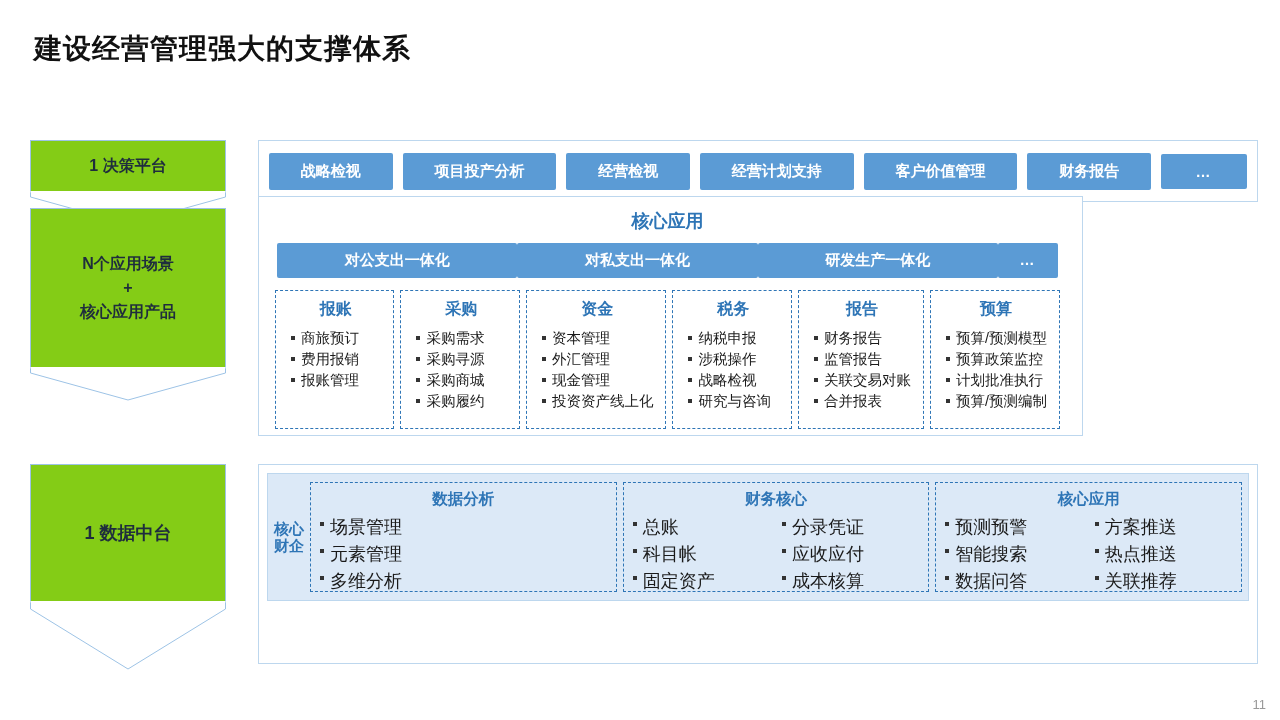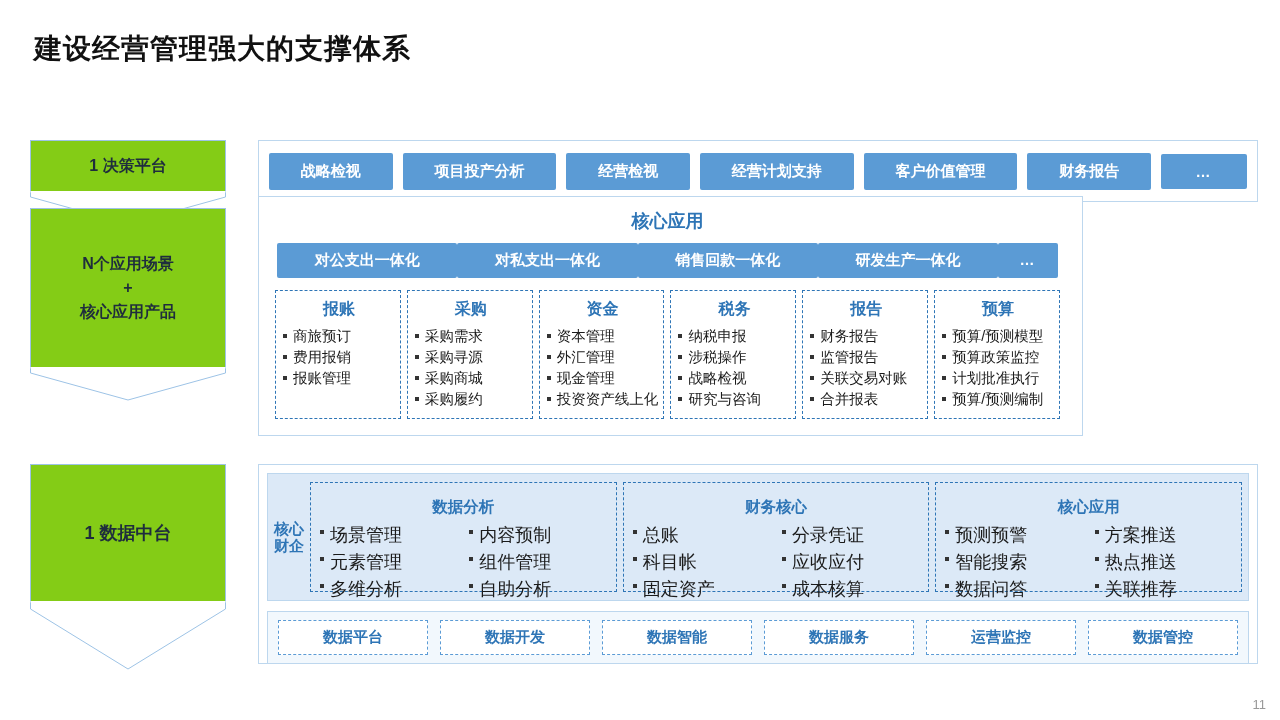--- a/index.html
+++ b/index.html
@@ -146,21 +146,21 @@
     min-height: 122px;
   }
   .module h4 {
     margin: 2px 0 6px 0;
     text-align: center;
     font-size: 16px;
     font-weight: bold;
     color: #2e75b6;
   }
   .module ul {
-    margin: 0;
+    margin: 8px;
     padding: 0;
     list-style: none;
   }
   .module li {
     font-size: 14.5px;
     line-height: 1.45;
     color: #1a1a1a;
     white-space: nowrap;
     position: relative;
     padding-left: 11px;
@@ -203,21 +203,21 @@
     color: #2e75b6;
     font-weight: bold;
     font-size: 15px;
     line-height: 1.15;
     text-align: center;
   }
   .dh-group {
     flex: 1 1 0;
     border: 1px dashed #2e75b6;
     box-sizing: border-box;
-    padding: 12px 8px 6px 8px;
+    padding: 4px 8px 6px 8px;
     display: flex;
     flex-direction: column;
   }
   .dh-group h4 {
     margin: 2px 0 4px 0;
     text-align: center;
     font-size: 15.5px;
     font-weight: bold;
     color: #2e75b6;
   }
@@ -318,21 +318,20 @@
   <div class="pill">财务报告</div>
   <div class="pill ellipsis">…</div>
 </div>
 
 <div class="panel" id="panel-core">
   <div class="core-title">核心应用</div>
 
   <div class="integration-row">
     <div class="pill">对公支出一体化</div>
     <div class="pill">对私支出一体化</div>
-    <div class="pill">销售回款一体化</div>
     <div class="pill">研发生产一体化</div>
     <div class="pill ellipsis">…</div>
   </div>
 
   <div class="module-row">
 
     <div class="module">
       <h4>报账</h4>
       <ul>
         <li>商旅预订</li>
@@ -399,25 +398,20 @@
   <div class="dh-top">
     <div class="dh-side">核心财企</div>
 
     <div class="dh-group">
       <h4>数据分析</h4>
       <div class="dh-cols">
         <ul>
           <li>场景管理</li>
           <li>元素管理</li>
           <li>多维分析</li>
-        </ul>
-        <ul>
-          <li>内容预制</li>
-          <li>组件管理</li>
-          <li>自助分析</li>
         </ul>
       </div>
     </div>
 
     <div class="dh-group">
       <h4>财务核心</h4>
       <div class="dh-cols">
         <ul>
           <li>总账</li>
           <li>科目帐</li>
@@ -441,23 +435,15 @@
         </ul>
         <ul>
           <li>方案推送</li>
           <li>热点推送</li>
           <li>关联推荐</li>
         </ul>
       </div>
     </div>
   </div>
 
-  <div class="dh-bottom">
-    <div class="dh-chip">数据平台</div>
-    <div class="dh-chip">数据开发</div>
-    <div class="dh-chip">数据智能</div>
-    <div class="dh-chip">数据服务</div>
-    <div class="dh-chip">运营监控</div>
-    <div class="dh-chip">数据管控</div>
-  </div>
 </div>
 
 <div class="page-number">11</div>
 
 </body></html>

